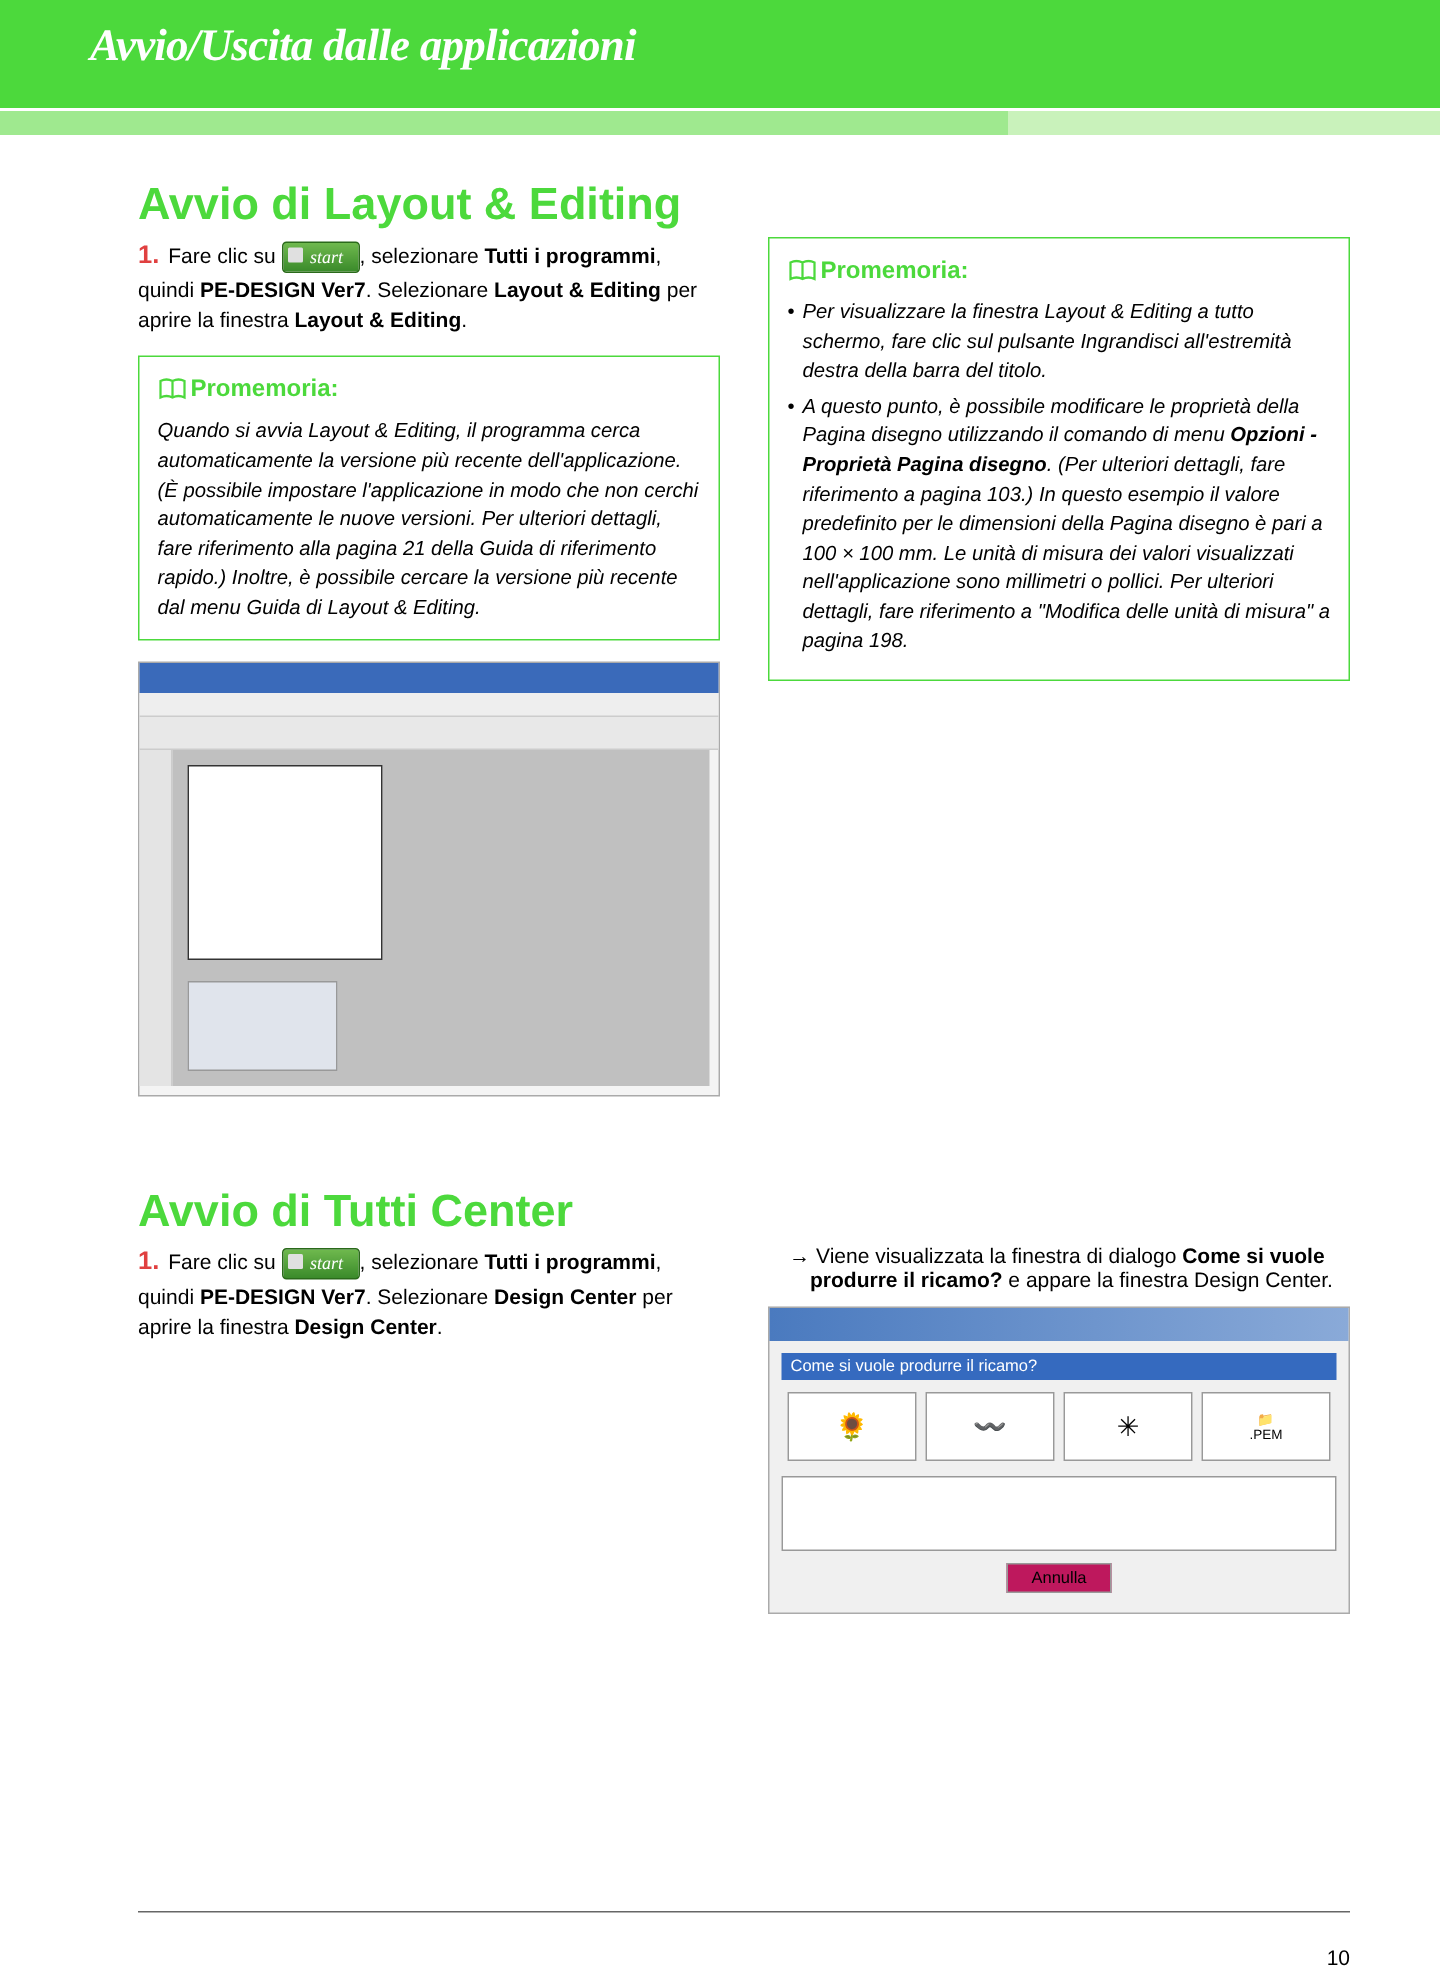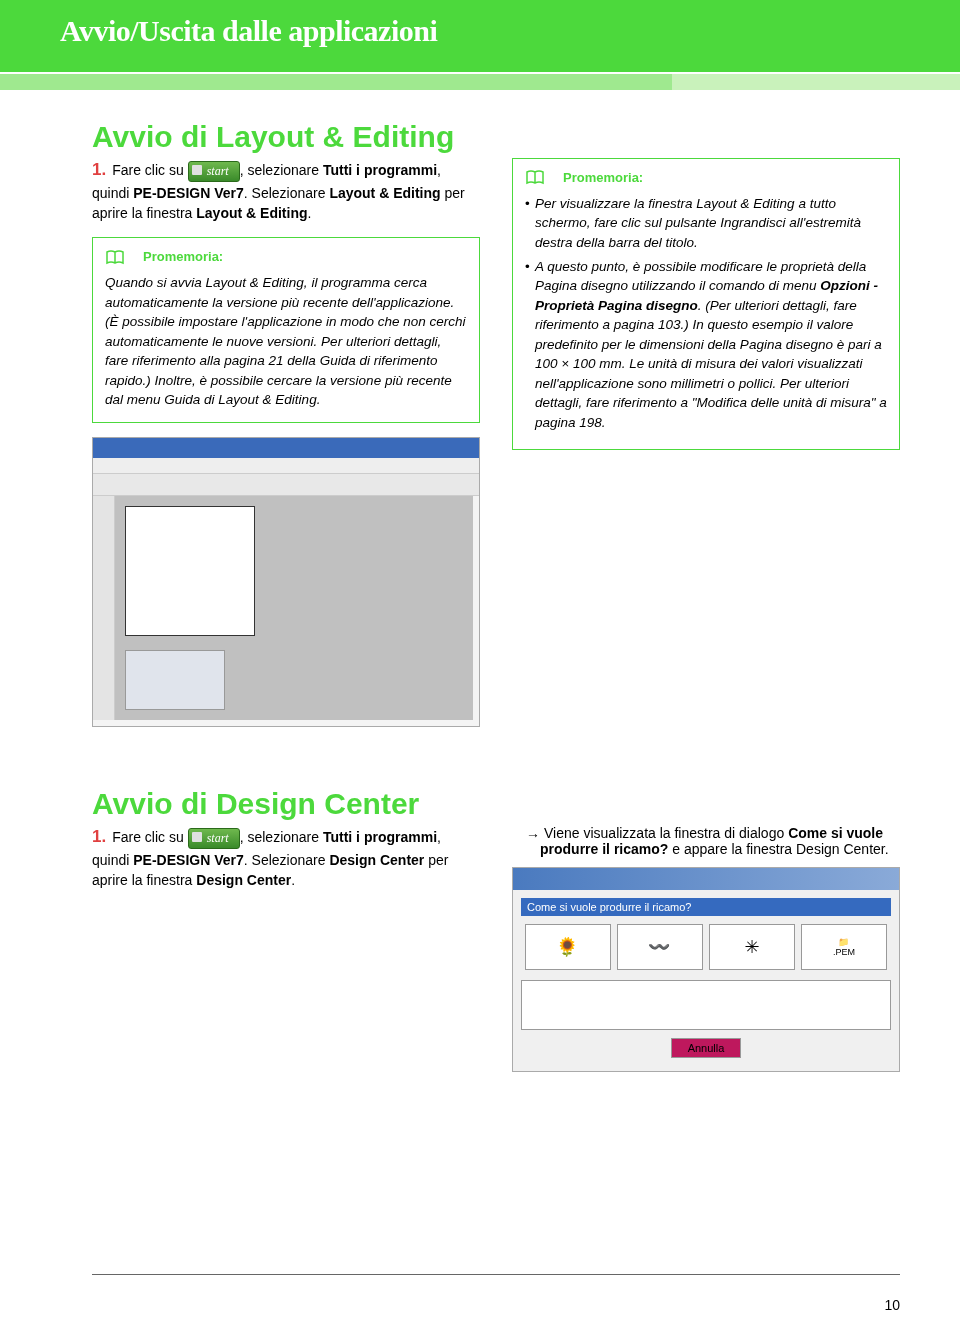--- a/index.html
+++ b/index.html
@@ -11,20 +11,21 @@
     position: relative;
     color: #000;
   }
   .header-bar {
     background: #4cd93c;
     height: 72px;
     padding: 14px 0 0 60px;
   }
   .header-title {
     color: #fff;
+    font-style: italic;
     font-weight: bold;
     font-size: 30px;
     letter-spacing: -0.5px;
     font-family: "Times New Roman", serif;
   }
   .decor-strip {
     height: 18px;
     background: linear-gradient(to right, #9fe98f 0%, #9fe98f 70%, #c9f2bb 70%, #c9f2bb 100%);
     border-top: 2px solid #fff;
   }
@@ -88,25 +89,25 @@
     font-size: 13.5px;
     line-height: 1.45;
     margin-bottom: 14px;
     font-style: italic;
   }
   .memo-box.normal { font-style: normal; }
   .memo-title {
     color: #4cd93c;
     font-weight: bold;
     font-style: normal;
-    font-size: 13px;
+    font-size: 16px;
     margin-bottom: 6px;
     display: flex;
     align-items: center;
-    gap: 18px;
+    gap: 2px;
   }
   .book-icon {
     width: 20px; height: 16px;
     display: inline-block;
   }
   .book-icon svg { display: block; }
   .memo-box ul { list-style: none; }
   .memo-box li { position: relative; padding-left: 10px; margin-bottom: 4px; }
   .memo-box li::before { content: "•"; position: absolute; left: 0; }
   .result-line {
@@ -220,21 +221,21 @@
           </li>
           <li>
             <i><span>A questo punto, è possibile modificare le proprietà della Pagina disegno utilizzando il comando di menu </span></i><b><i>Opzioni - Proprietà Pagina disegno</i></b><i><span>. (Per ulteriori dettagli, fare riferimento a pagina 103.) In questo esempio il valore predefinito per le dimensioni della Pagina disegno è pari a 100 × 100 mm. Le unità di misura dei valori visualizzati nell'applicazione sono millimetri o pollici. Per ulteriori dettagli, fare riferimento a "Modifica delle unità di misura" a pagina 198.</span></i>
           </li>
         </ul>
       </div>
     </div>
   </div>
 
   <div class="section2">
-    <h2 class="h2">Avvio di Design Center</h2>
+    <h2 class="h2">Avvio di Tutti Center</h2>
 
     <div class="cols">
       <div class="col">
         <p class="step">
           <span class="step-num">1.</span><span>Fare clic su </span><span class="start-btn">start</span><span>, selezionare </span><b>Tutti i programmi</b><span>, quindi </span><b>PE-DESIGN Ver7</b><span>. Selezionare </span><b>Design Center</b><span> per aprire la finestra </span><b>Design Center</b><span>.</span>
         </p>
       </div>
 
       <div class="col">
         <p class="result-line" style="margin-top:0">

